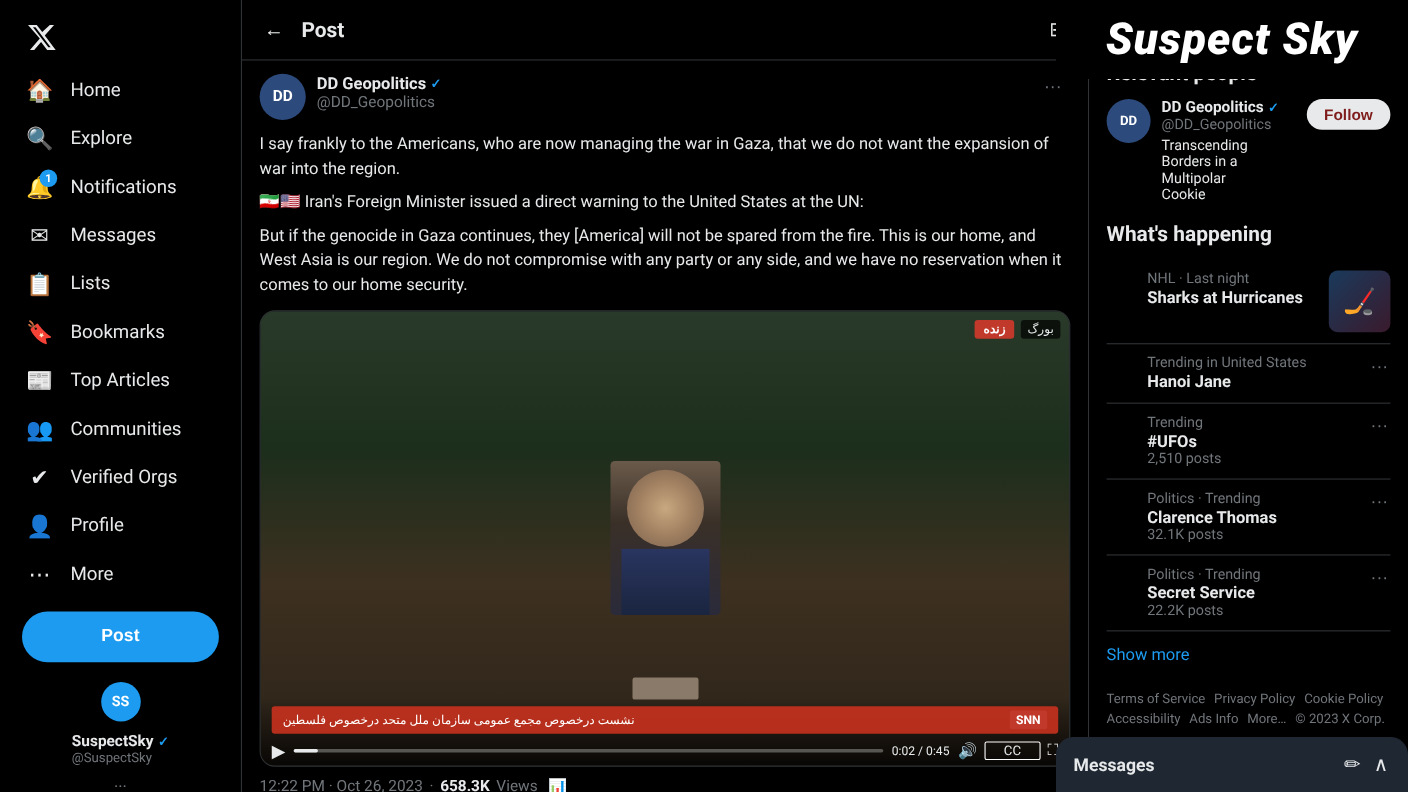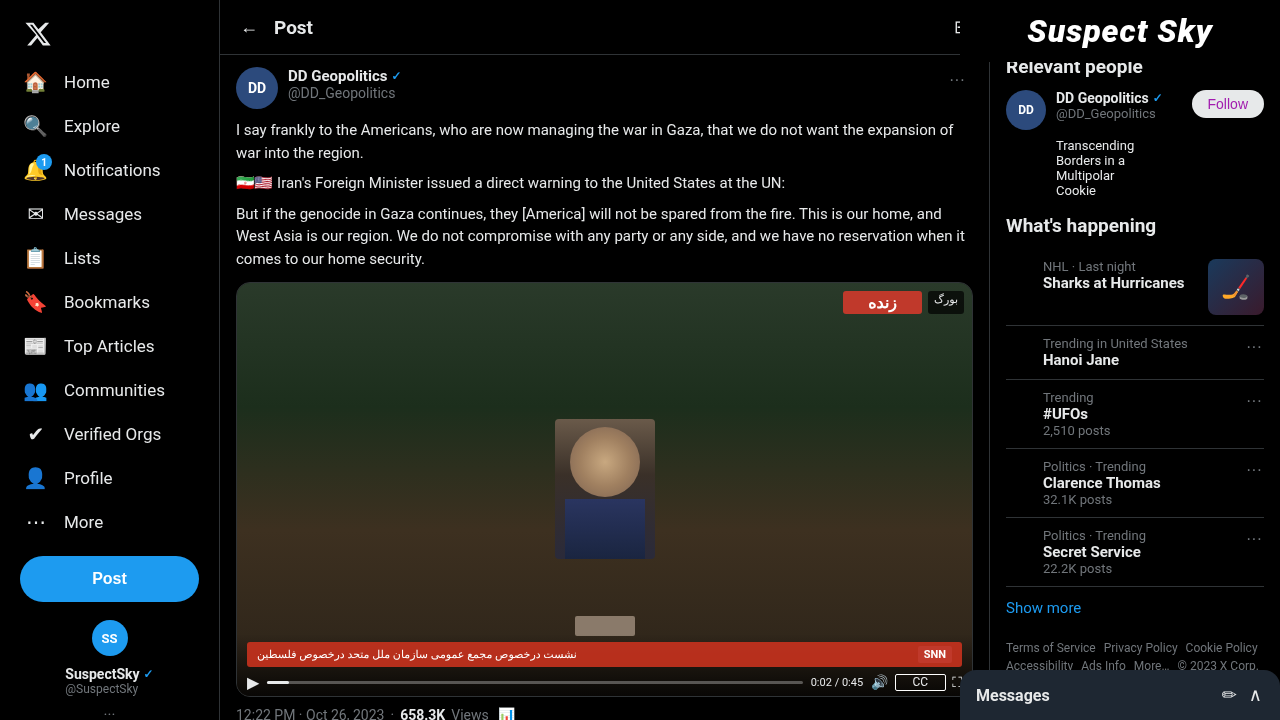--- a/index.html
+++ b/index.html
@@ -166,22 +166,22 @@
       align-items: center;
       justify-content: center;
     }
     .video-overlay-top {
       position: absolute;
       top: 8px; right: 8px;
       display: flex; gap: 6px;
     }
     .video-badge-red {
       background: #c0392b;
-      color: #fff; font-size: 16px; font-weight: 700;
-      padding: 2px 25px; border-radius: 3px;
+      color: #fff; font-size: 11px; font-weight: 700;
+      padding: 2px 8px; border-radius: 3px;
     }
     .video-badge-text {
       background: rgba(0,0,0,0.7);
       color: #e7e9ea; font-size: 11px;
       padding: 2px 6px; border-radius: 3px;
     }
     .video-overlay-bottom {
       position: absolute;
       bottom: 0; left: 0; right: 0;
       background: linear-gradient(transparent, rgba(0,0,0,0.8));
@@ -257,21 +257,21 @@
     .suspect-sky-overlay {
       position: fixed;
       top: 0; right: 0;
       width: 320px;
       background: #000;
       display: flex; align-items: center; justify-content: center;
       padding: 12px 20px;
       z-index: 100;
     }
     .suspect-sky-text {
-      font-size: 32px;
+      font-size: 40px;
       font-weight: 900;
       color: #fff;
       letter-spacing: 1px;
       font-style: italic;
     }
 
     .section-title { font-size: 19px; font-weight: 700; margin-bottom: 12px; }
     .relevant-person {
       display: flex; align-items: flex-start; gap: 10px;
       margin-bottom: 12px;
@@ -279,29 +279,29 @@
     .avatar-dd-sm {
       width: 40px; height: 40px; border-radius: 50%;
       background: #2c4a7c;
       display: flex; align-items: center; justify-content: center;
       font-weight: 700; font-size: 12px; color: #fff;
       flex-shrink: 0;
     }
     .relevant-info { flex: 1; }
     .relevant-name { font-weight: 700; font-size: 14px; display: flex; align-items: center; gap: 4px; }
     .relevant-handle { color: #71767b; font-size: 13px; }
-    .relevant-bio { color: #e7e9ea; font-size: 13px; margin-top: 17px; }
+    .relevant-bio { color: #e7e9ea; font-size: 13px; margin-top: 4px; }
     .follow-btn {
       background: #e7e9ea;
-      color: #a21caf;
+      color: #7f1d1d;
       border: none;
       border-radius: 9999px;
       padding: 6px 16px;
       font-size: 14px;
-      font-weight: 400;
+      font-weight: 700;
       cursor: pointer;
       white-space: nowrap;
     }
 
     .whats-happening { margin-top: 16px; }
     .trend-item {
       padding: 10px 0;
       border-bottom: 1px solid #2f3336;
       cursor: pointer;
     }

